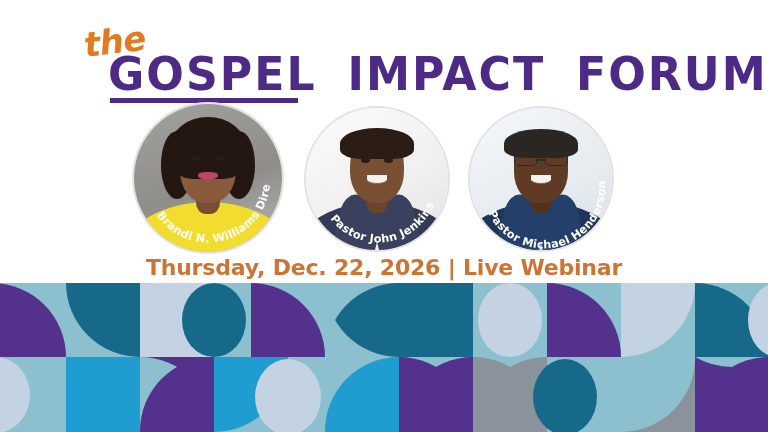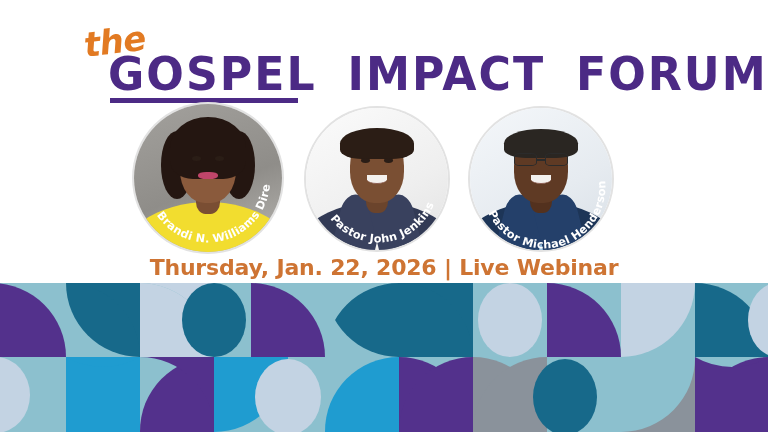--- a/index.html
+++ b/index.html
@@ -257,21 +257,21 @@
             <text>
               <textPath href="#arc2" startOffset="7%">Pastor  Michael Henderson</textPath>
             </text>
           </svg>
         </div>
       </div>
     </div>
 
   </div>
 
-  <div id="date-line">Thursday, Jan. 22, 2026 | Live Webinar</div>
+  <div id="date-line">Thursday, Dec. 22, 2026 | Live Webinar</div>
 
   <div id="pattern-band">
     <svg width="768" height="149" viewBox="0 0 768 149" xmlns="http://www.w3.org/2000/svg">
       <rect x="0" y="0" width="768" height="149" fill="#8cc0ce"></rect>
 
       <path d="M -8 0 L 66 0 L 66 74 L -8 74 Z" fill="#8cc0ce"></path>
       <path d="M -8 0 A 74 74 0 0 1 66 74 L -8 74 Z" fill="#53318c"></path>
 
       <path d="M 66 0 L 140 0 L 140 74 A 74 74 0 0 1 66 0 Z" fill="#17698a"></path>
       <path d="M 66 0 A 74 74 0 0 1 140 74 L 140 0 Z" fill="#17698a"></path>

